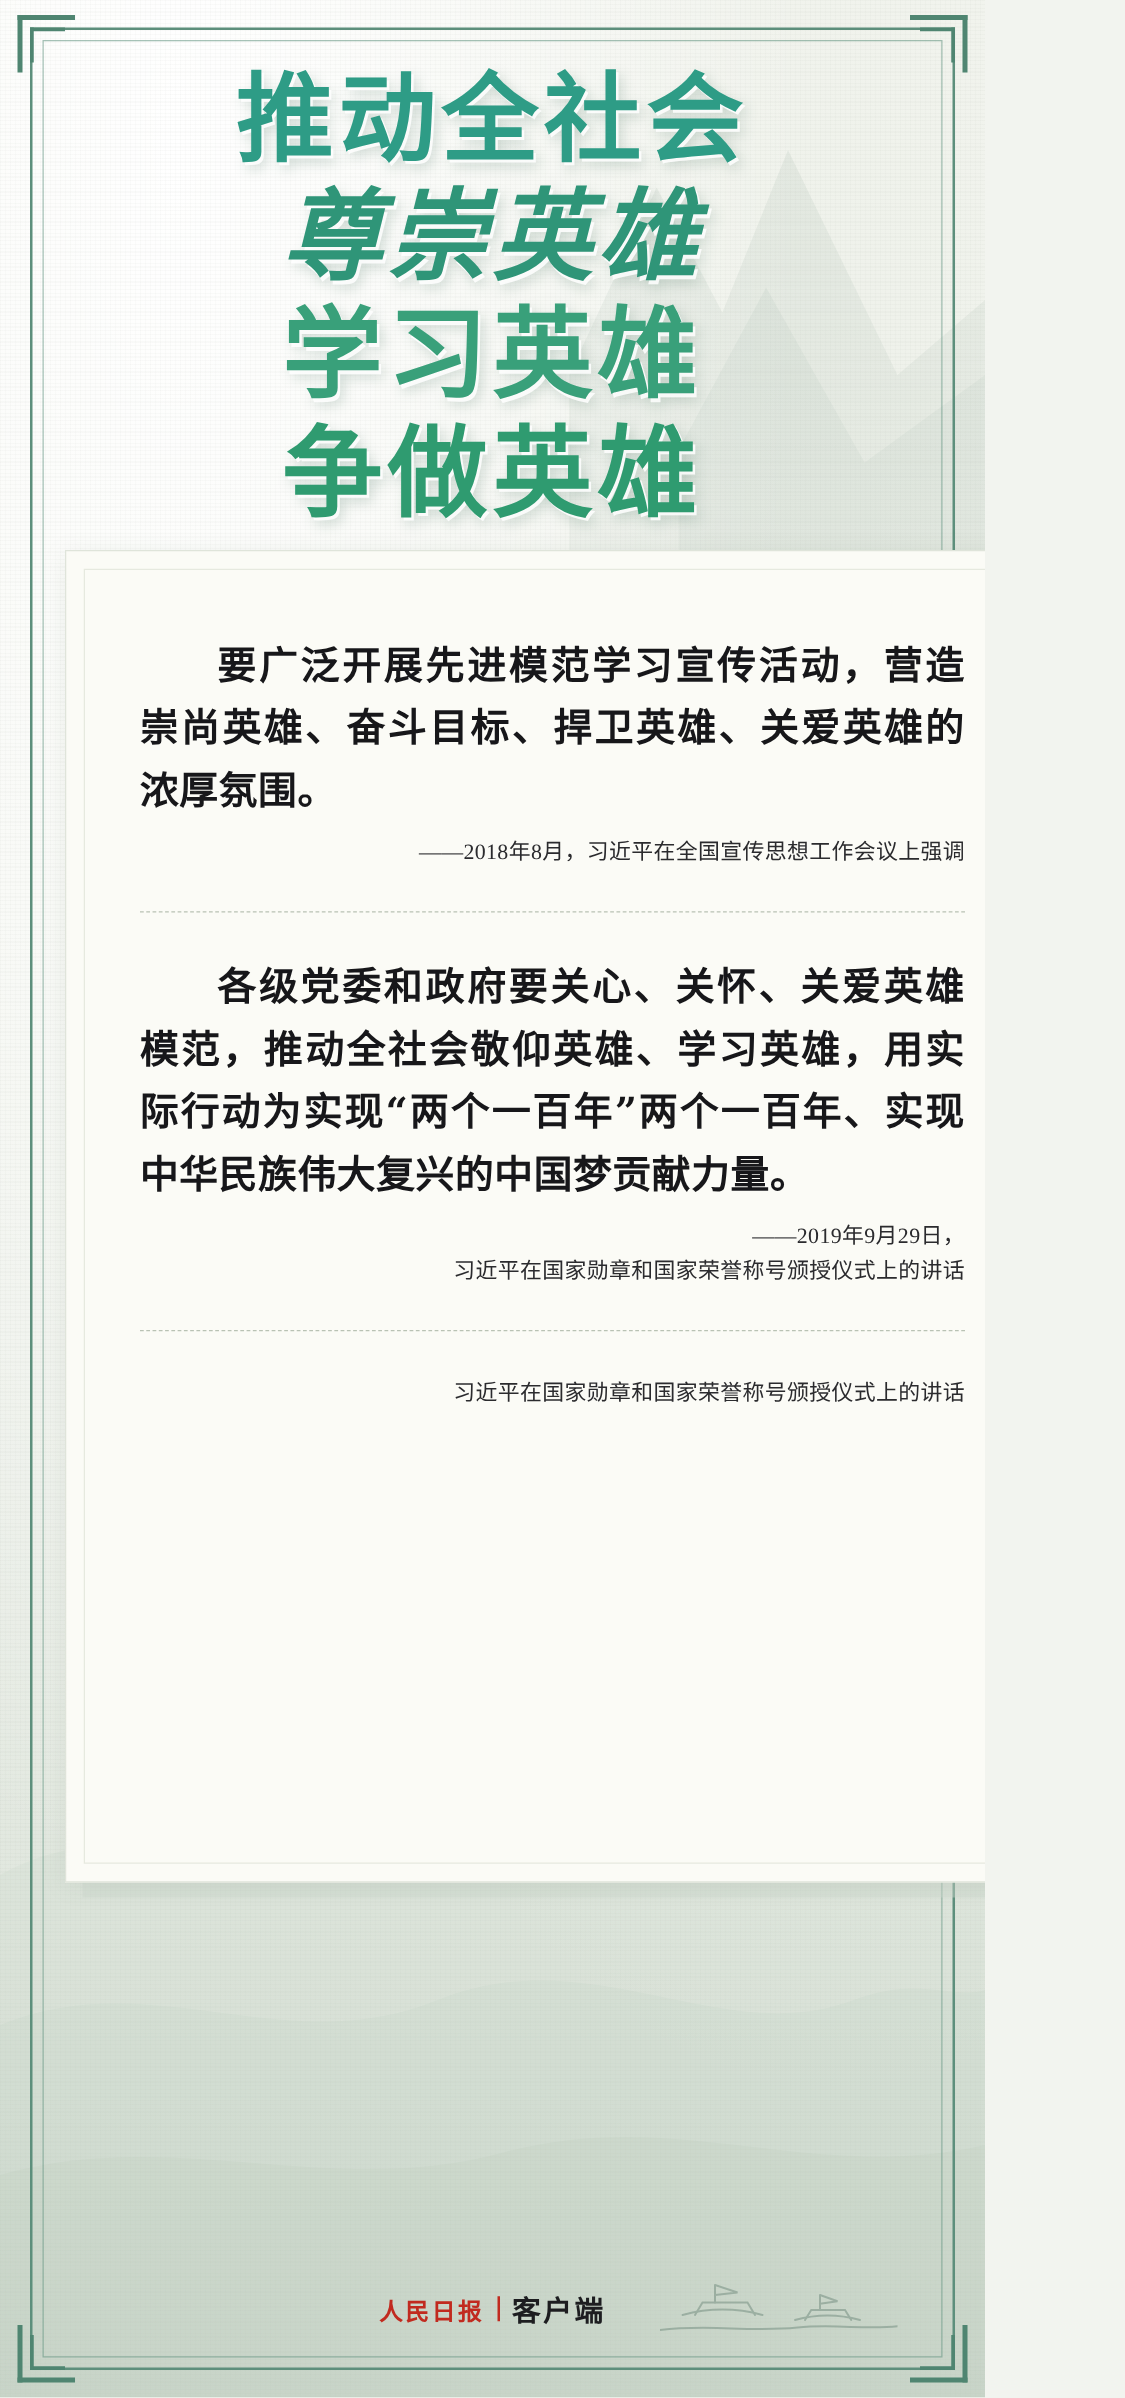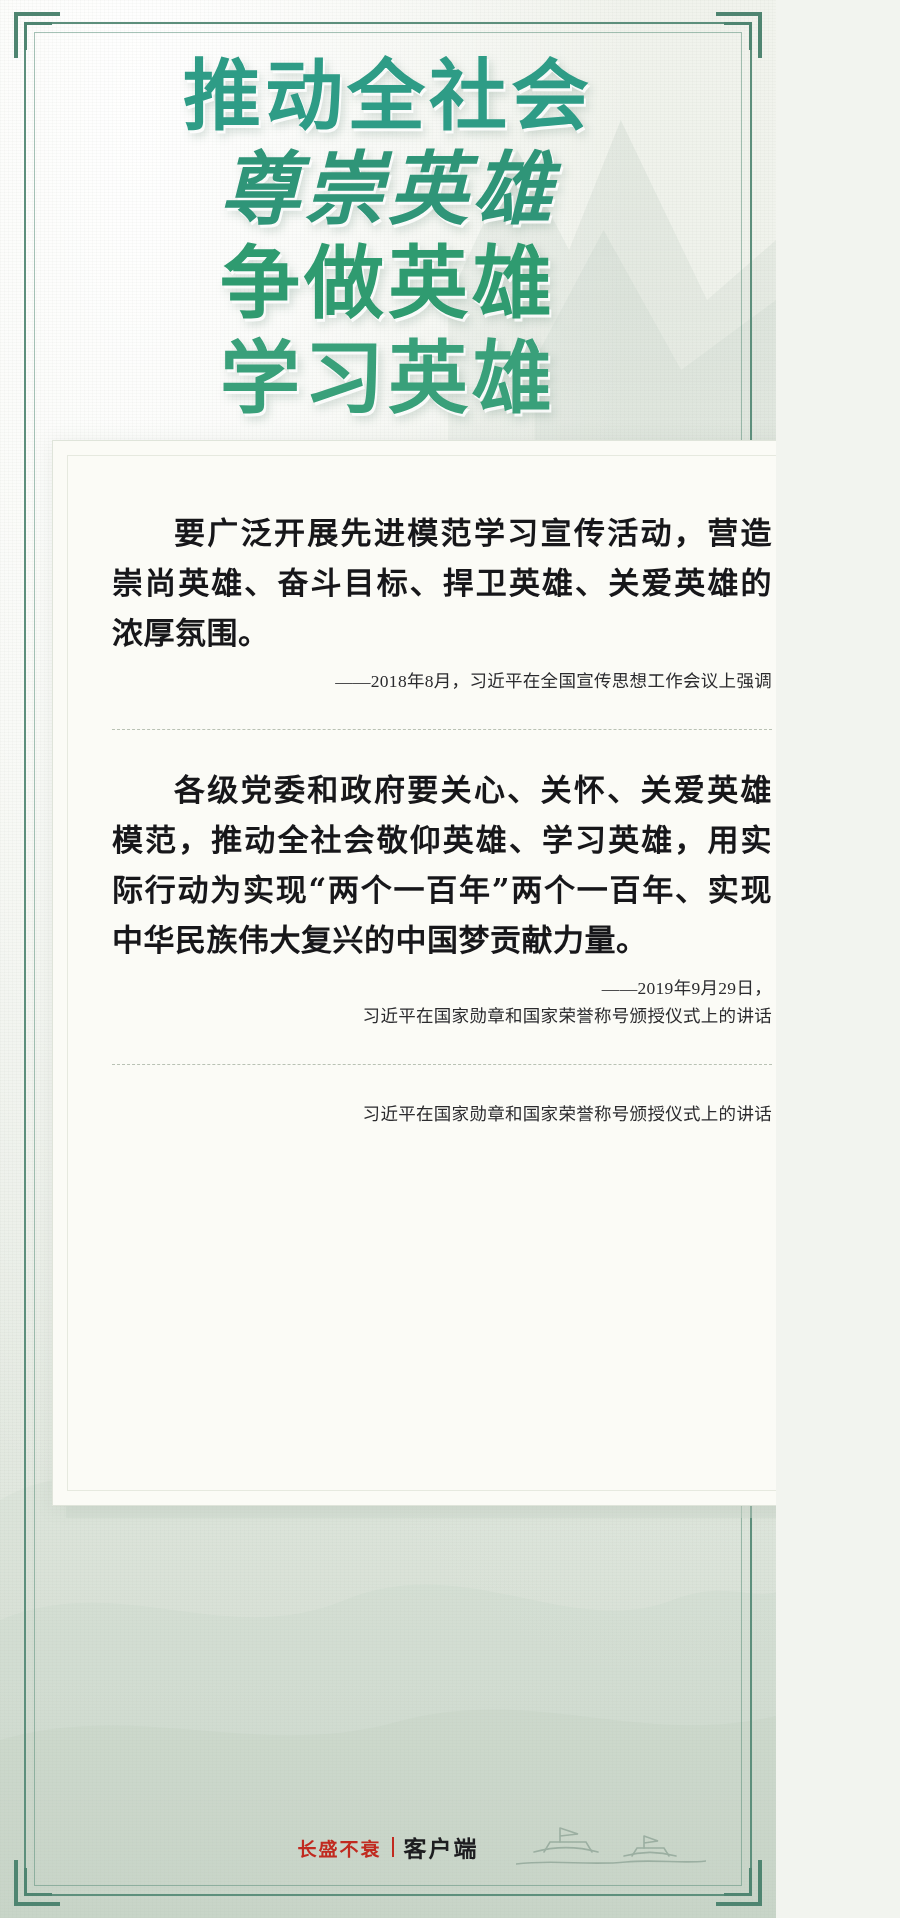--- a/index.html
+++ b/index.html
@@ -17,20 +17,21 @@
   
   .poster {
     position: relative;
     width: 776px;
     height: 1918px;
     background:
       radial-gradient(ellipse at 18% 6%, #ffffff 0%, rgba(255,255,255,0) 55%),
       radial-gradient(ellipse at 85% 22%, #eef1ea 0%, rgba(238,241,234,0) 60%),
       linear-gradient(180deg, #f6f7f2 0%, #f3f5ef 38%, #eaeee7 62%, #dfe6dd 82%, #d3dcd3 100%);
     overflow: hidden;
+    padding-left: 12px;
   }
 
   
   .paper-texture {
     position: absolute;
     inset: 0;
     background-image:
       repeating-linear-gradient(0deg, rgba(120,130,115,0.035) 0px, rgba(120,130,115,0.035) 1px, rgba(0,0,0,0) 1px, rgba(0,0,0,0) 3px),
       repeating-linear-gradient(90deg, rgba(120,130,115,0.03) 0px, rgba(120,130,115,0.03) 1px, rgba(0,0,0,0) 1px, rgba(0,0,0,0) 4px);
     pointer-events: none;
@@ -285,22 +286,22 @@
   <div class="corner br">
     <span class="h"></span>
       <span class="v"></span>
       <i class="h2"></i>
       <i class="v2"></i>
   </div>
 
   <div class="title-block">
     <h1 class="title-line l1">推动全社会</h1>
     <h1 class="title-line l2">尊崇英雄</h1>
+    <h1 class="title-line l3">学习英雄</h1>
     <h1 class="title-line l4">争做英雄</h1>
-    <h1 class="title-line l3">学习英雄</h1>
   </div>
 
   <div class="card-shadow"></div>
   <div class="card">
     <div class="card-inner">
 
       <div class="quote">
         <p class="text">要广泛开展先进模范学习宣传活动，营造崇尚英雄、奋斗目标、捍卫英雄、关爱英雄的浓厚氛围。</p>
         <div class="attr">
           <span class="line">——2018年8月，习近平在全国宣传思想工作会议上强调</span>
@@ -336,18 +337,18 @@
         <path d="M44,40 L44,26 M44,26 L62,32 L44,34"></path>
         <path d="M108,54 C126,49 142,49 160,54"></path>
         <path d="M116,54 L121,46 L148,46 L153,54"></path>
         <path d="M128,46 L128,34 M128,34 L142,39 L128,41"></path>
         <path d="M0,62 C40,57 70,64 110,60 C140,57 165,62 190,59"></path>
       </g>
     </svg>
   </div>
 
   <div class="footer">
-    <span class="rmrb">长盛不衰</span>
+    <span class="rmrb">人民日报</span>
     <span class="bar"></span>
     <span class="kehuduan">客户端</span>
   </div>
 
 </div>
 
 </body></html>

